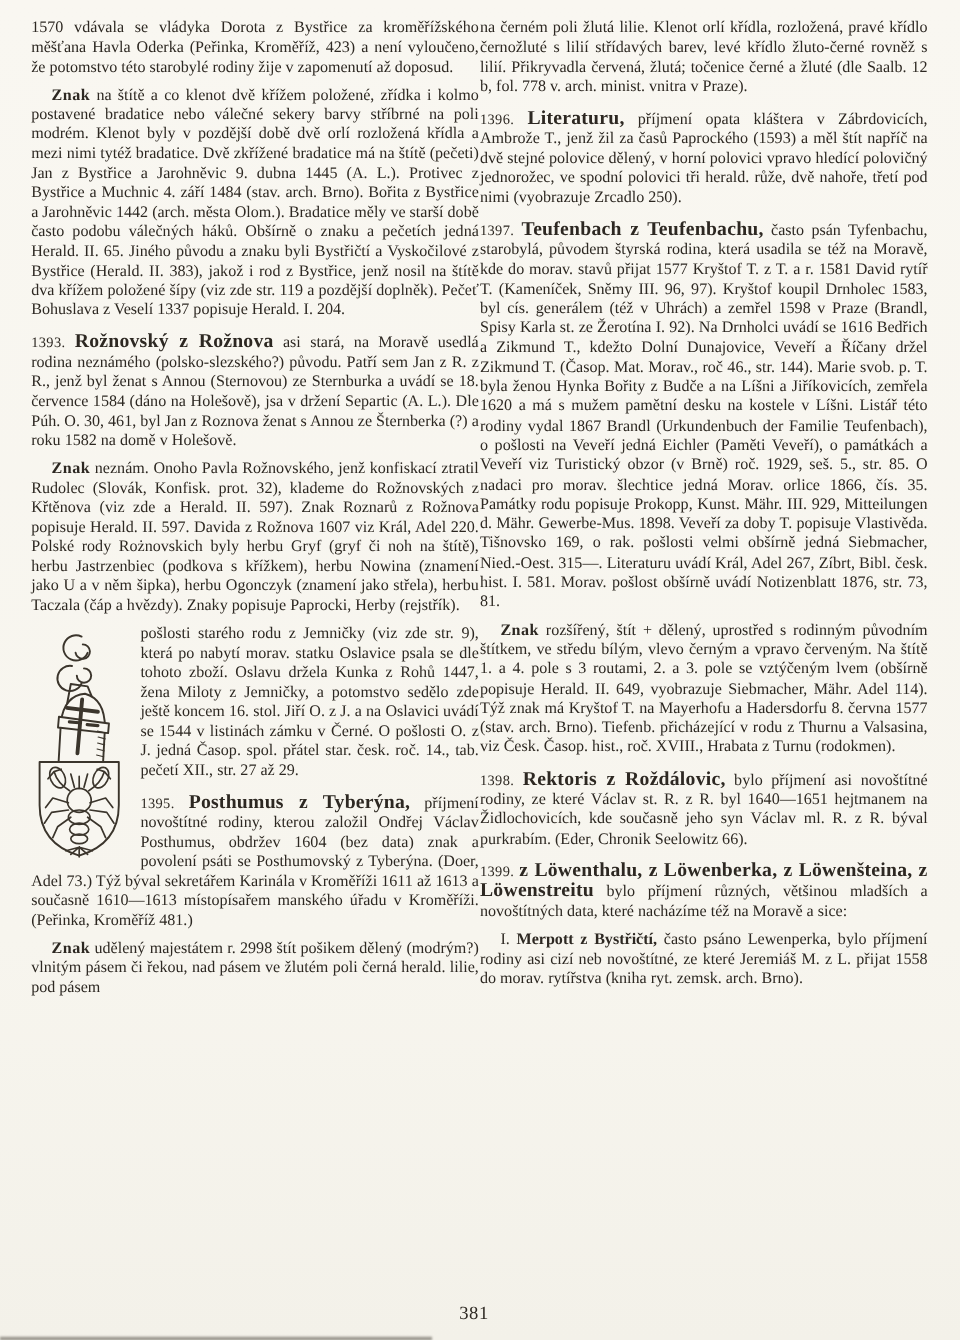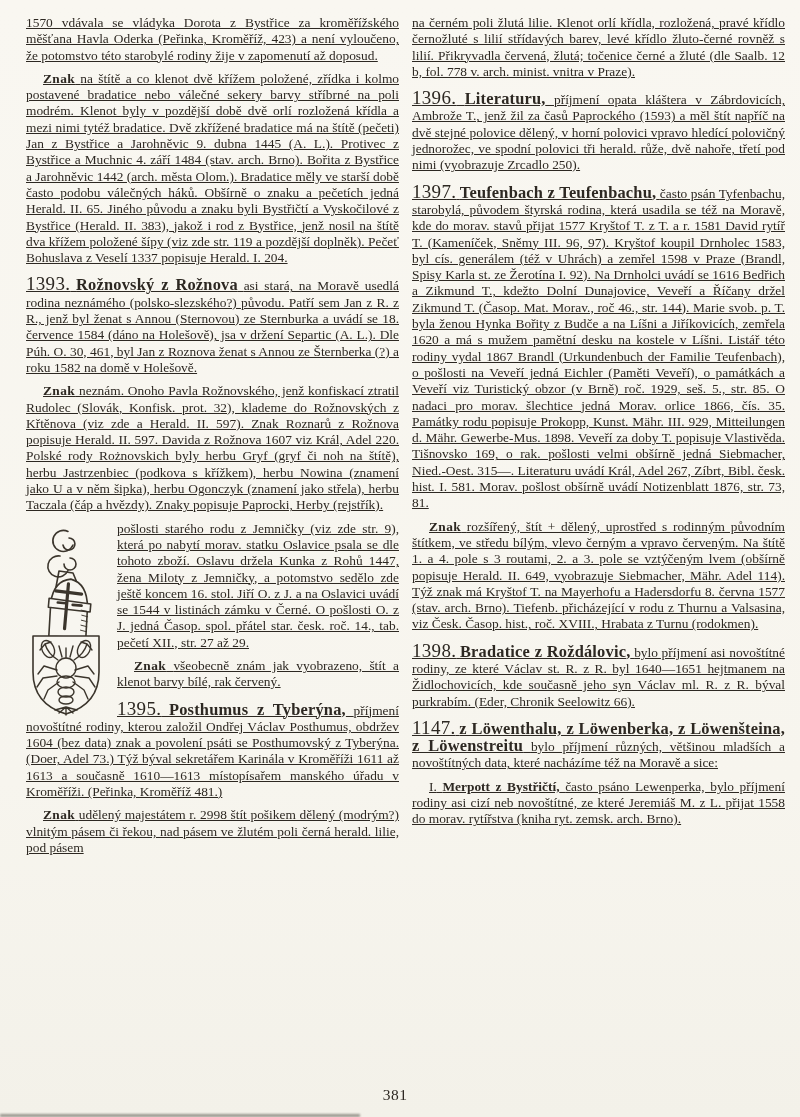--- a/index.html
+++ b/index.html
@@ -18,26 +18,26 @@
     font-size:13.4px;
     line-height:16.3px;
     text-align:justify;
     overflow:hidden;
   }
   
   .page::after{
     content:"";position:absolute;left:0;bottom:0;width:45%;height:3px;
     background:rgba(45,40,32,.45);filter:blur(1px);
   }
-  .cols{display:flex;gap:13px;text-decoration:underline;}
+  .cols{display:flex;gap:1px;}
   .col{width:373px;flex:0 0 373px;}
   p{margin:0 0 7px 0;}
   p.ind{text-indent:17px;}
   p.entry{margin-top:10px;}
-  .e-num{font-size:19px;letter-spacing:.3px;}
+  .e-num{font-size:12px;letter-spacing:.3px;}
   .e-name{font-size:16.4px;font-weight:bold;letter-spacing:.2px;}
   b.zn{font-weight:bold;letter-spacing:.4px;margin-top:35px;}
   .flow{overflow:visible;}
   .emblem{
     float:left;width:80px;height:192px;
     margin:3px 11px 2px 0;
   }
   .emblem svg{width:100%;height:100%;}
   .pagenum{
     position:absolute;left:0;bottom:14px;width:100%;
@@ -105,41 +105,40 @@
                 <ellipse cx="22" cy="125" rx="6" ry="9" transform="rotate(-25 22 125)"></ellipse>
                 <path d="M48,136 Q58,130 61,120 L66,126 M61,120 L55,118"></path>
                 <ellipse cx="58" cy="125" rx="6" ry="9" transform="rotate(25 58 125)"></ellipse>
 
                 <path d="M31,146 L18,142 L12,150 M31,152 L17,154 L11,163 M33,158 L22,166 L18,175"></path>
                 <path d="M49,146 L62,142 L68,150 M49,152 L63,154 L69,163 M47,158 L58,166 L62,175"></path>
               </g>
             </svg>
           </span>
           <p>pošlosti starého rodu z Jemničky (viz zde str. 9), která po nabytí morav. statku Oslavice psala se dle tohoto zboží. Oslavu držela Kunka z Rohů 1447, žena Miloty z Jemničky, a potomstvo sedělo zde ještě koncem 16. stol. Jiří O. z J. a na Oslavici uvádí se 1544 v listinách zámku v Černé. O pošlosti O. z J. jedná Časop. spol. přátel star. česk. roč. 14., tab. pečetí XII., str. 27 až 29.</p>
-          <p class="ind"><b class="zn">Znak</b> <span>všeobecně znám jak vyobrazeno, štít a klenot barvy bílé, rak červený.</span></p>
         </div>
       </div>
 
       <p class="entry"><span class="e-num">1395.</span> <span class="e-name">Posthumus z Tyberýna,</span> <span>příjmení novoštítné rodiny, kterou založil Ondřej Václav Posthumus, obdržev 1604 (bez data) znak a povolení psáti se Posthumovský z Tyberýna. (Doer, Adel 73.) Týž býval sekretářem Karinála v Kroměříži 1611 až 1613 a současně 1610—1613 místopísařem manského úřadu v Kroměříži. (Peřinka, Kroměříž 481.)</span></p>
 
       <p class="ind"><b class="zn">Znak</b> <span>udělený majestátem r. 2998 štít pošikem dělený (modrým?) vlnitým pásem či řekou, nad pásem ve žlutém poli černá herald. lilie, pod pásem</span></p>
     </div>
 
     <div class="col">
       <p>na černém poli žlutá lilie. Klenot orlí křídla, rozložená, pravé křídlo černožluté s lilií střídavých barev, levé křídlo žluto-černé rovněž s lilií. Přikryvadla červená, žlutá; točenice černé a žluté (dle Saalb. 12 b, fol. 778 v. arch. minist. vnitra v Praze).</p>
 
       <p class="entry"><span class="e-num">1396.</span> <span class="e-name">Literaturu,</span> <span>příjmení opata kláštera v Zábrdovicích, Ambrože T., jenž žil za časů Paprockého (1593) a měl štít napříč na dvě stejné polovice dělený, v horní polovici vpravo hledící polovičný jednorožec, ve spodní polovici tři herald. růže, dvě nahoře, třetí pod nimi (vyobrazuje Zrcadlo 250).</span></p>
 
       <p class="entry"><span class="e-num">1397.</span> <span class="e-name">Teufenbach z Teufenbachu,</span> <span>často psán Tyfenbachu, starobylá, původem štyrská rodina, která usadila se též na Moravě, kde do morav. stavů přijat 1577 Kryštof T. z T. a r. 1581 David rytíř T. (Kameníček, Sněmy III. 96, 97). Kryštof koupil Drnholec 1583, byl cís. generálem (též v Uhrách) a zemřel 1598 v Praze (Brandl, Spisy Karla st. ze Žerotína I. 92). Na Drnholci uvádí se 1616 Bedřich a Zikmund T., kdežto Dolní Dunajovice, Veveří a Říčany držel Zikmund T. (Časop. Mat. Morav., roč 46., str. 144). Marie svob. p. T. byla ženou Hynka Bořity z Budče a na Líšni a Jiříkovicích, zemřela 1620 a má s mužem pamětní desku na kostele v Líšni. Listář této rodiny vydal 1867 Brandl (Urkundenbuch der Familie Teufenbach), o pošlosti na Veveří jedná Eichler (Paměti Veveří), o památkách a Veveří viz Turistický obzor (v Brně) roč. 1929, seš. 5., str. 85. O nadaci pro morav. šlechtice jedná Morav. orlice 1866, čís. 35. Památky rodu popisuje Prokopp, Kunst. Mähr. III. 929, Mitteilungen d. Mähr. Gewerbe-Mus. 1898. Veveří za doby T. popisuje Vlastivěda. Tišnovsko 169, o rak. pošlosti velmi obšírně jedná Siebmacher, Nied.-Oest. 315—. Literaturu uvádí Král, Adel 267, Zíbrt, Bibl. česk. hist. I. 581. Morav. pošlost obšírně uvádí Notizenblatt 1876, str. 73, 81.</span></p>
 
       <p class="ind"><b class="zn">Znak</b> <span>rozšířený, štít + dělený, uprostřed s rodinným původním štítkem, ve středu bílým, vlevo černým a vpravo červeným. Na štítě 1. a 4. pole s 3 routami, 2. a 3. pole se vztýčeným lvem (obšírně popisuje Herald. II. 649, vyobrazuje Siebmacher, Mähr. Adel 114). Týž znak má Kryštof T. na Mayerhofu a Hadersdorfu 8. června 1577 (stav. arch. Brno). Tiefenb. přicházející v rodu z Thurnu a Valsasina, viz Česk. Časop. hist., roč. XVIII., Hrabata z Turnu (rodokmen).</span></p>
 
-      <p class="entry"><span class="e-num">1398.</span> <span class="e-name">Bradatice z Roždálovic,</span> <span>bylo příjmení asi novoštítné rodiny, ze které Václav st. R. z R. byl 1640—1651 hejtmanem na Židlochovicích, kde současně jeho syn Václav ml. R. z R. býval purkrabím. (Eder, Chronik Seelowitz 66).</span></p>
+      <p class="entry"><span class="e-num">1398.</span> <span class="e-name">Rektoris z Roždálovic,</span> <span>bylo příjmení asi novoštítné rodiny, ze které Václav st. R. z R. byl 1640—1651 hejtmanem na Židlochovicích, kde současně jeho syn Václav ml. R. z R. býval purkrabím. (Eder, Chronik Seelowitz 66).</span></p>
 
 
-      <p class="entry"><span class="e-num">1147.</span> <span class="e-name">z Löwenthalu, z Löwenberka, z Löwenšteina, z Löwenstreitu</span> <span>bylo příjmení různých, většinou mladších a novoštítných data, které nacházíme též na Moravě a sice:</span></p>
+      <p class="entry"><span class="e-num">1399.</span> <span class="e-name">z Löwenthalu, z Löwenberka, z Löwenšteina, z Löwenstreitu</span> <span>bylo příjmení různých, většinou mladších a novoštítných data, které nacházíme též na Moravě a sice:</span></p>
 
       <p class="ind"><span>I.</span> <b>Merpott z Bystřičtí,</b> <span>často psáno Lewenperka, bylo příjmení rodiny asi cizí neb novoštítné, ze které Jeremiáš M. z L. přijat 1558 do morav. rytířstva (kniha ryt. zemsk. arch. Brno).</span></p>
     </div>
   </div>
 
   <div class="pagenum">381</div>
 </div>
 
 </body></html>

